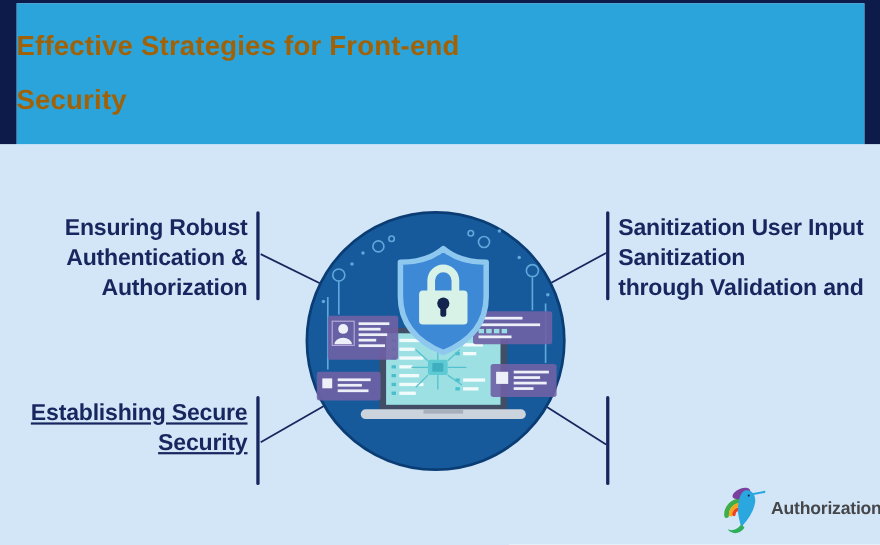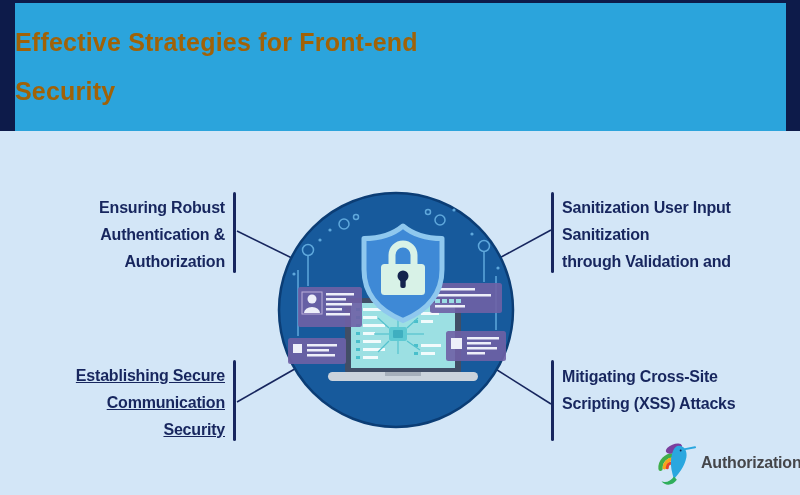--- a/index.html
+++ b/index.html
@@ -8,21 +8,21 @@
 
   
   .top-line{position:absolute;left:0;top:0;width:800px;height:3px;background:var(--navy,#0D1B4A);}
   .strip-left{position:absolute;left:0;top:0;width:15px;height:131px;background:var(--navy,#0D1B4A);}
   .strip-right{position:absolute;left:786px;top:0;width:14px;height:131px;background:var(--navy,#0D1B4A);}
   .header-band{position:absolute;left:15px;top:3px;width:771px;height:128px;background:var(--header_blue,#2BA4DC);}
   .title{position:absolute;left:15px;top:18px;width:771px;text-align:left;color:#a16207;
          font-size:25px;font-weight:bold;line-height:49px;letter-spacing:.2px;}
 
   
-  .label{position:absolute;color:var(--text_navy,#17265E);font-weight:bold;font-size:16px;
+  .label{position:absolute;color:var(--text_navy,#17265E);font-weight:bold;font-size:21px;
          line-height:27px;letter-spacing:-0.2px;white-space:nowrap;z-index:3;}
   .label.right-align{text-align:right;}
   .lbl-tl{left:18px;top:194px;width:207px;}
   .lbl-tr{left:562px;top:194px;width:232px;}
   .lbl-bl{left:18px;top:362px;width:207px;text-decoration:underline;}
   .lbl-br{left:562px;top:363px;width:232px;}
 
   .vbar{position:absolute;width:3px;height:81px;background:var(--text_navy,#17265E);border-radius:1.5px;z-index:3;}
   .bar-tl{left:233px;top:192px;}
   .bar-tr{left:551px;top:192px;}
@@ -217,28 +217,23 @@
   </div>
 
   <div class="label lbl-tr">
     <div>Sanitization User Input</div>
     <div>Sanitization</div>
     <div>through Validation and</div>
   </div>
 
   <div class="label right-align lbl-bl">
     <div>Establishing Secure</div>
-    <div>Communication</div>
     <div>Security</div>
   </div>
 
-  <div class="label lbl-br">
-    <div>Mitigating Cross-Site</div>
-    <div>Scripting (XSS) Attacks</div>
-  </div>
 
   <div class="logo">
     <svg width="46" height="46" viewBox="0 0 48 48">
       <path d="M25,16 A13,13 0 0 0 11,30" stroke="var(--logo_green,#3FAE49)" stroke-width="4.5" fill="none" stroke-linecap="round"></path>
       <path d="M24,20 A9,9 0 0 0 15,29" stroke="var(--logo_orange,#F7A51B)" stroke-width="3.8" fill="none" stroke-linecap="round"></path>
       <path d="M23,24 A5,5 0 0 0 18,29" stroke="var(--logo_red,#E8432A)" stroke-width="3.2" fill="none" stroke-linecap="round"></path>
       <ellipse cx="25" cy="9" rx="9" ry="4.5" transform="rotate(-22 25 9)" fill="var(--logo_purple,#7B3F9E)"></ellipse>
       <path d="M30,6 c6,0 9,6 8,12 c-2,10 -8,17 -13,23 c-2,-7 -4,-14 -3,-21 c1,-7 3,-14 8,-14 z" fill="var(--logo_blue,#2AA7DF)"></path>
       <path d="M34,10 L47,7.5" stroke="var(--logo_blue,#2AA7DF)" stroke-width="2" stroke-linecap="round"></path>
       <circle cx="32" cy="11" r="1" fill="#13244E"></circle>

